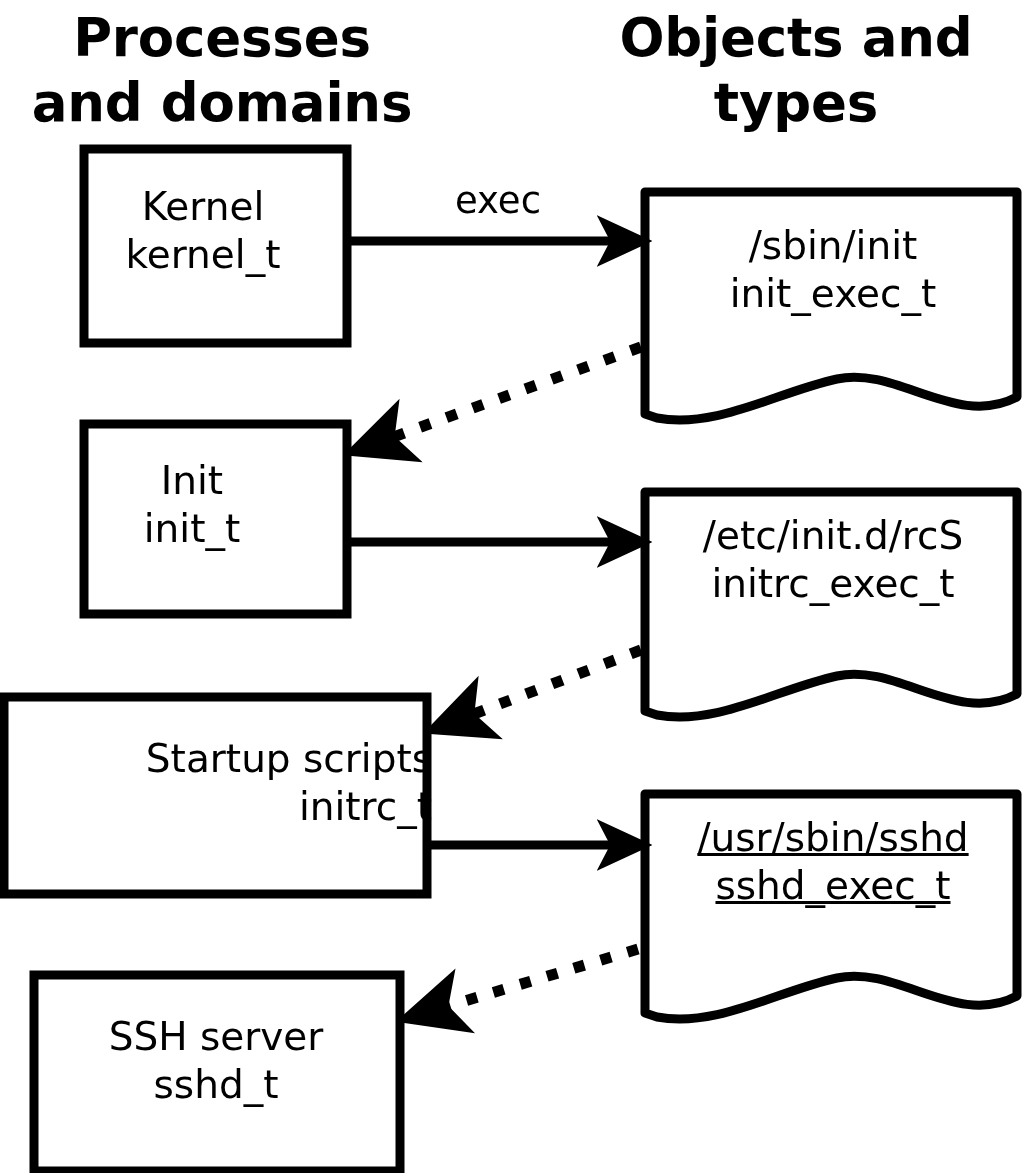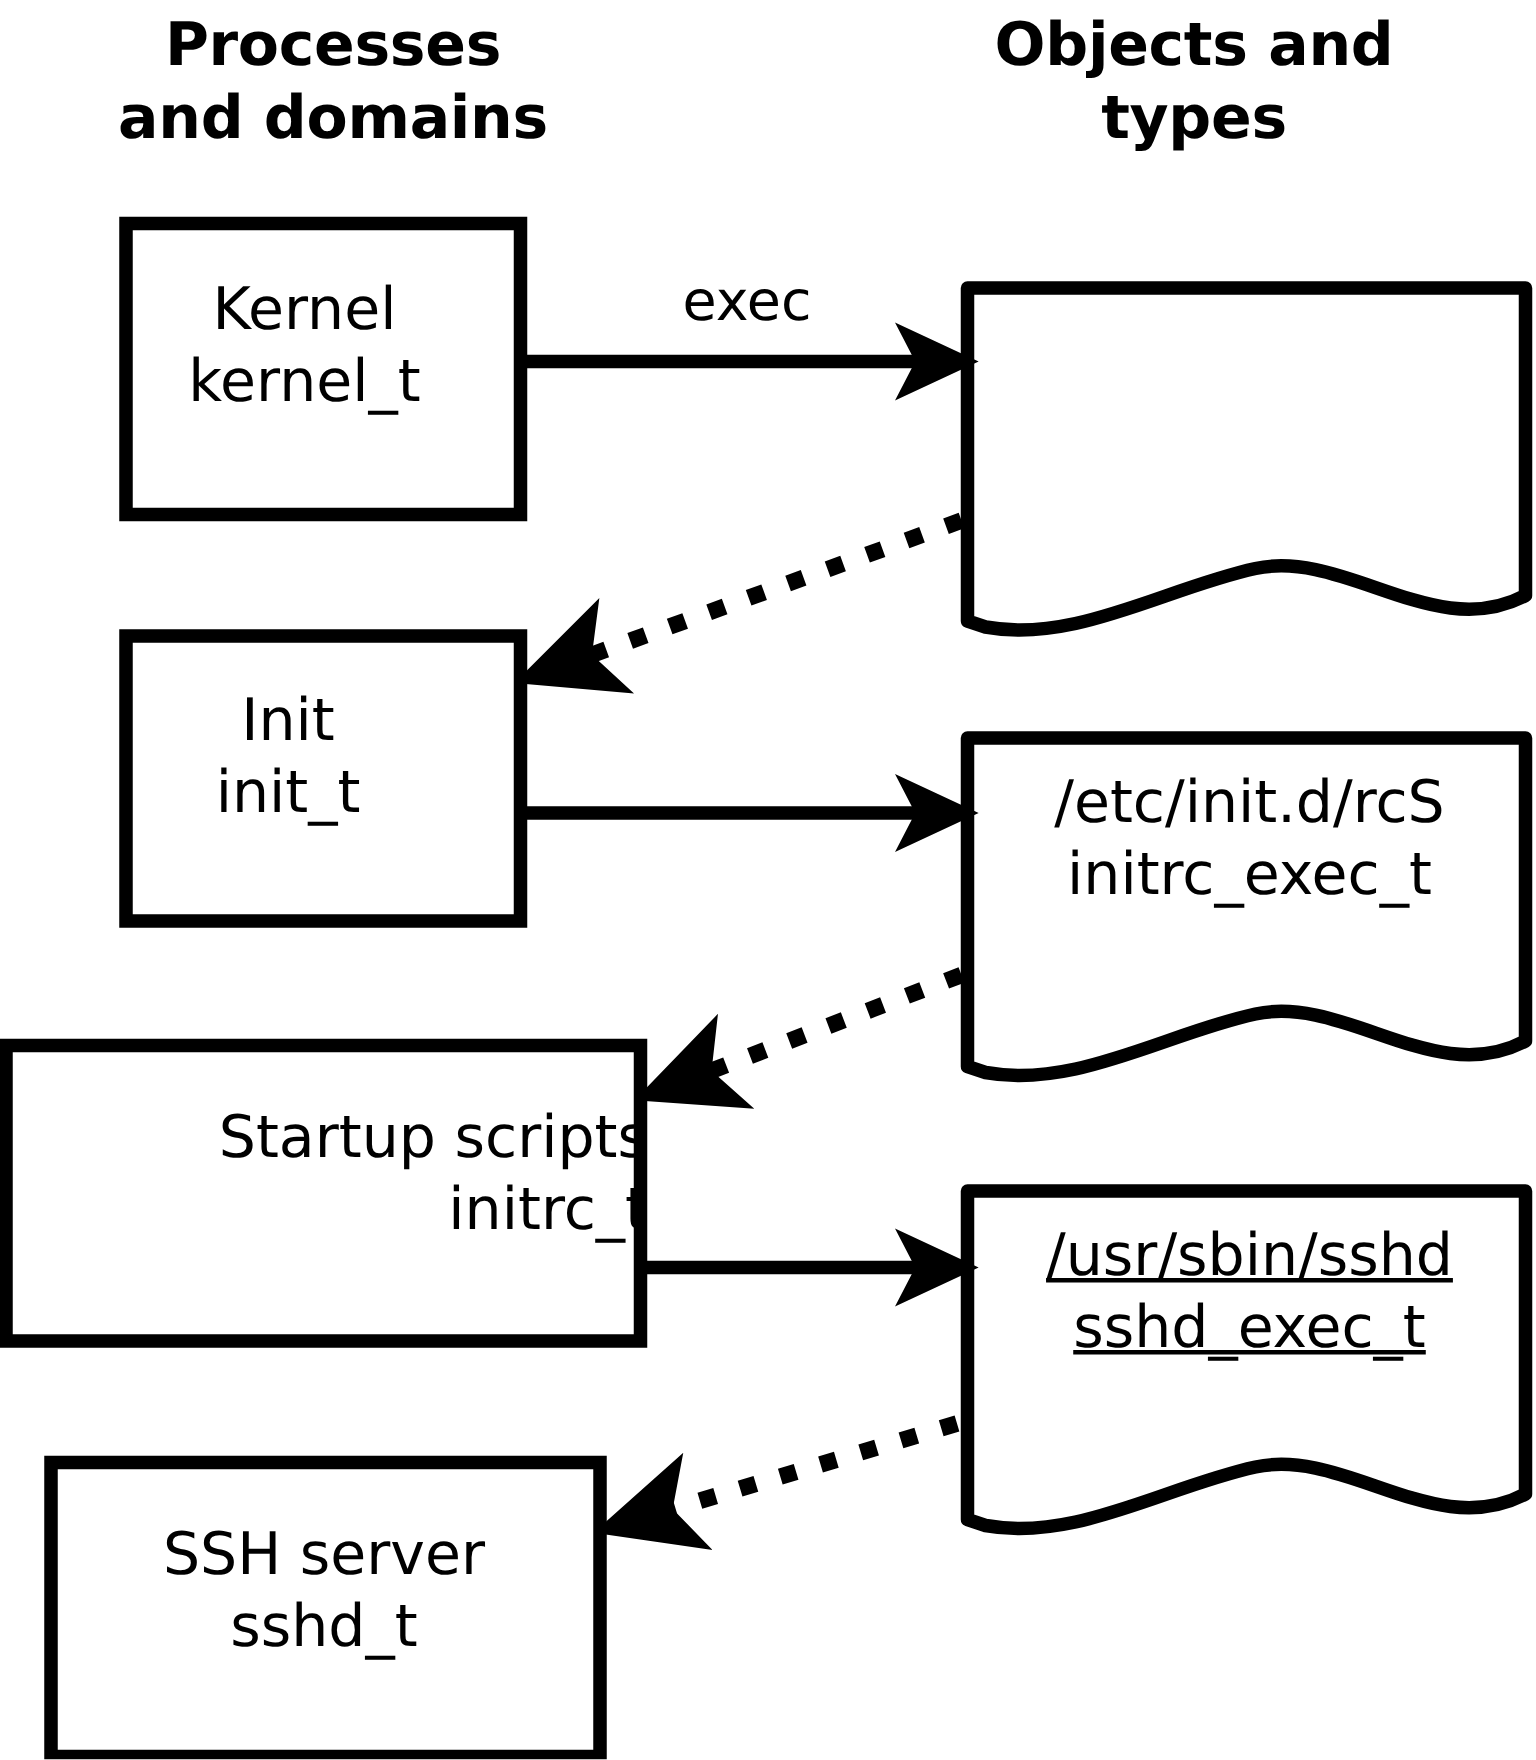--- a/index.html
+++ b/index.html
@@ -24,21 +24,21 @@
     left: 0;
     top: 0;
     width: 1024px;
     height: 1173px;
     display: block;
   }
   .col-header {
     position: absolute;
     text-align: center;
     font-weight: bold;
-    font-size: 40px;
+    font-size: 53px;
     line-height: 1.22;
     letter-spacing: -0.2px;
     white-space: pre-line;
   }
   #header-left  { left: 22px;  top: 6px;  width: 400px; }
   #header-right { left: 596px; top: 6px;  width: 400px; }
 
   .node-label {
     position: absolute;
     text-align: center;
@@ -123,20 +123,22 @@
 
   <div class="node-label" id="label-kernel">Kernel
 kernel_t</div>
   <div class="node-label" id="label-init">Init
 init_t</div>
   <div class="node-label" id="label-initrc">Startup scripts
 initrc_t</div>
   <div class="node-label" id="label-sshd">SSH server
 sshd_t</div>
 
+  <div class="node-label" id="label-initexec">/sbin/init
+init_exec_t</div>
   <div class="node-label" id="label-initrcexec">/etc/init.d/rcS
 initrc_exec_t</div>
   <div class="node-label" id="label-sshdexec">/usr/sbin/sshd
 sshd_exec_t</div>
 
   <div class="edge-label" id="label-exec">exec</div>
 
 </div>
 
 </body></html>

